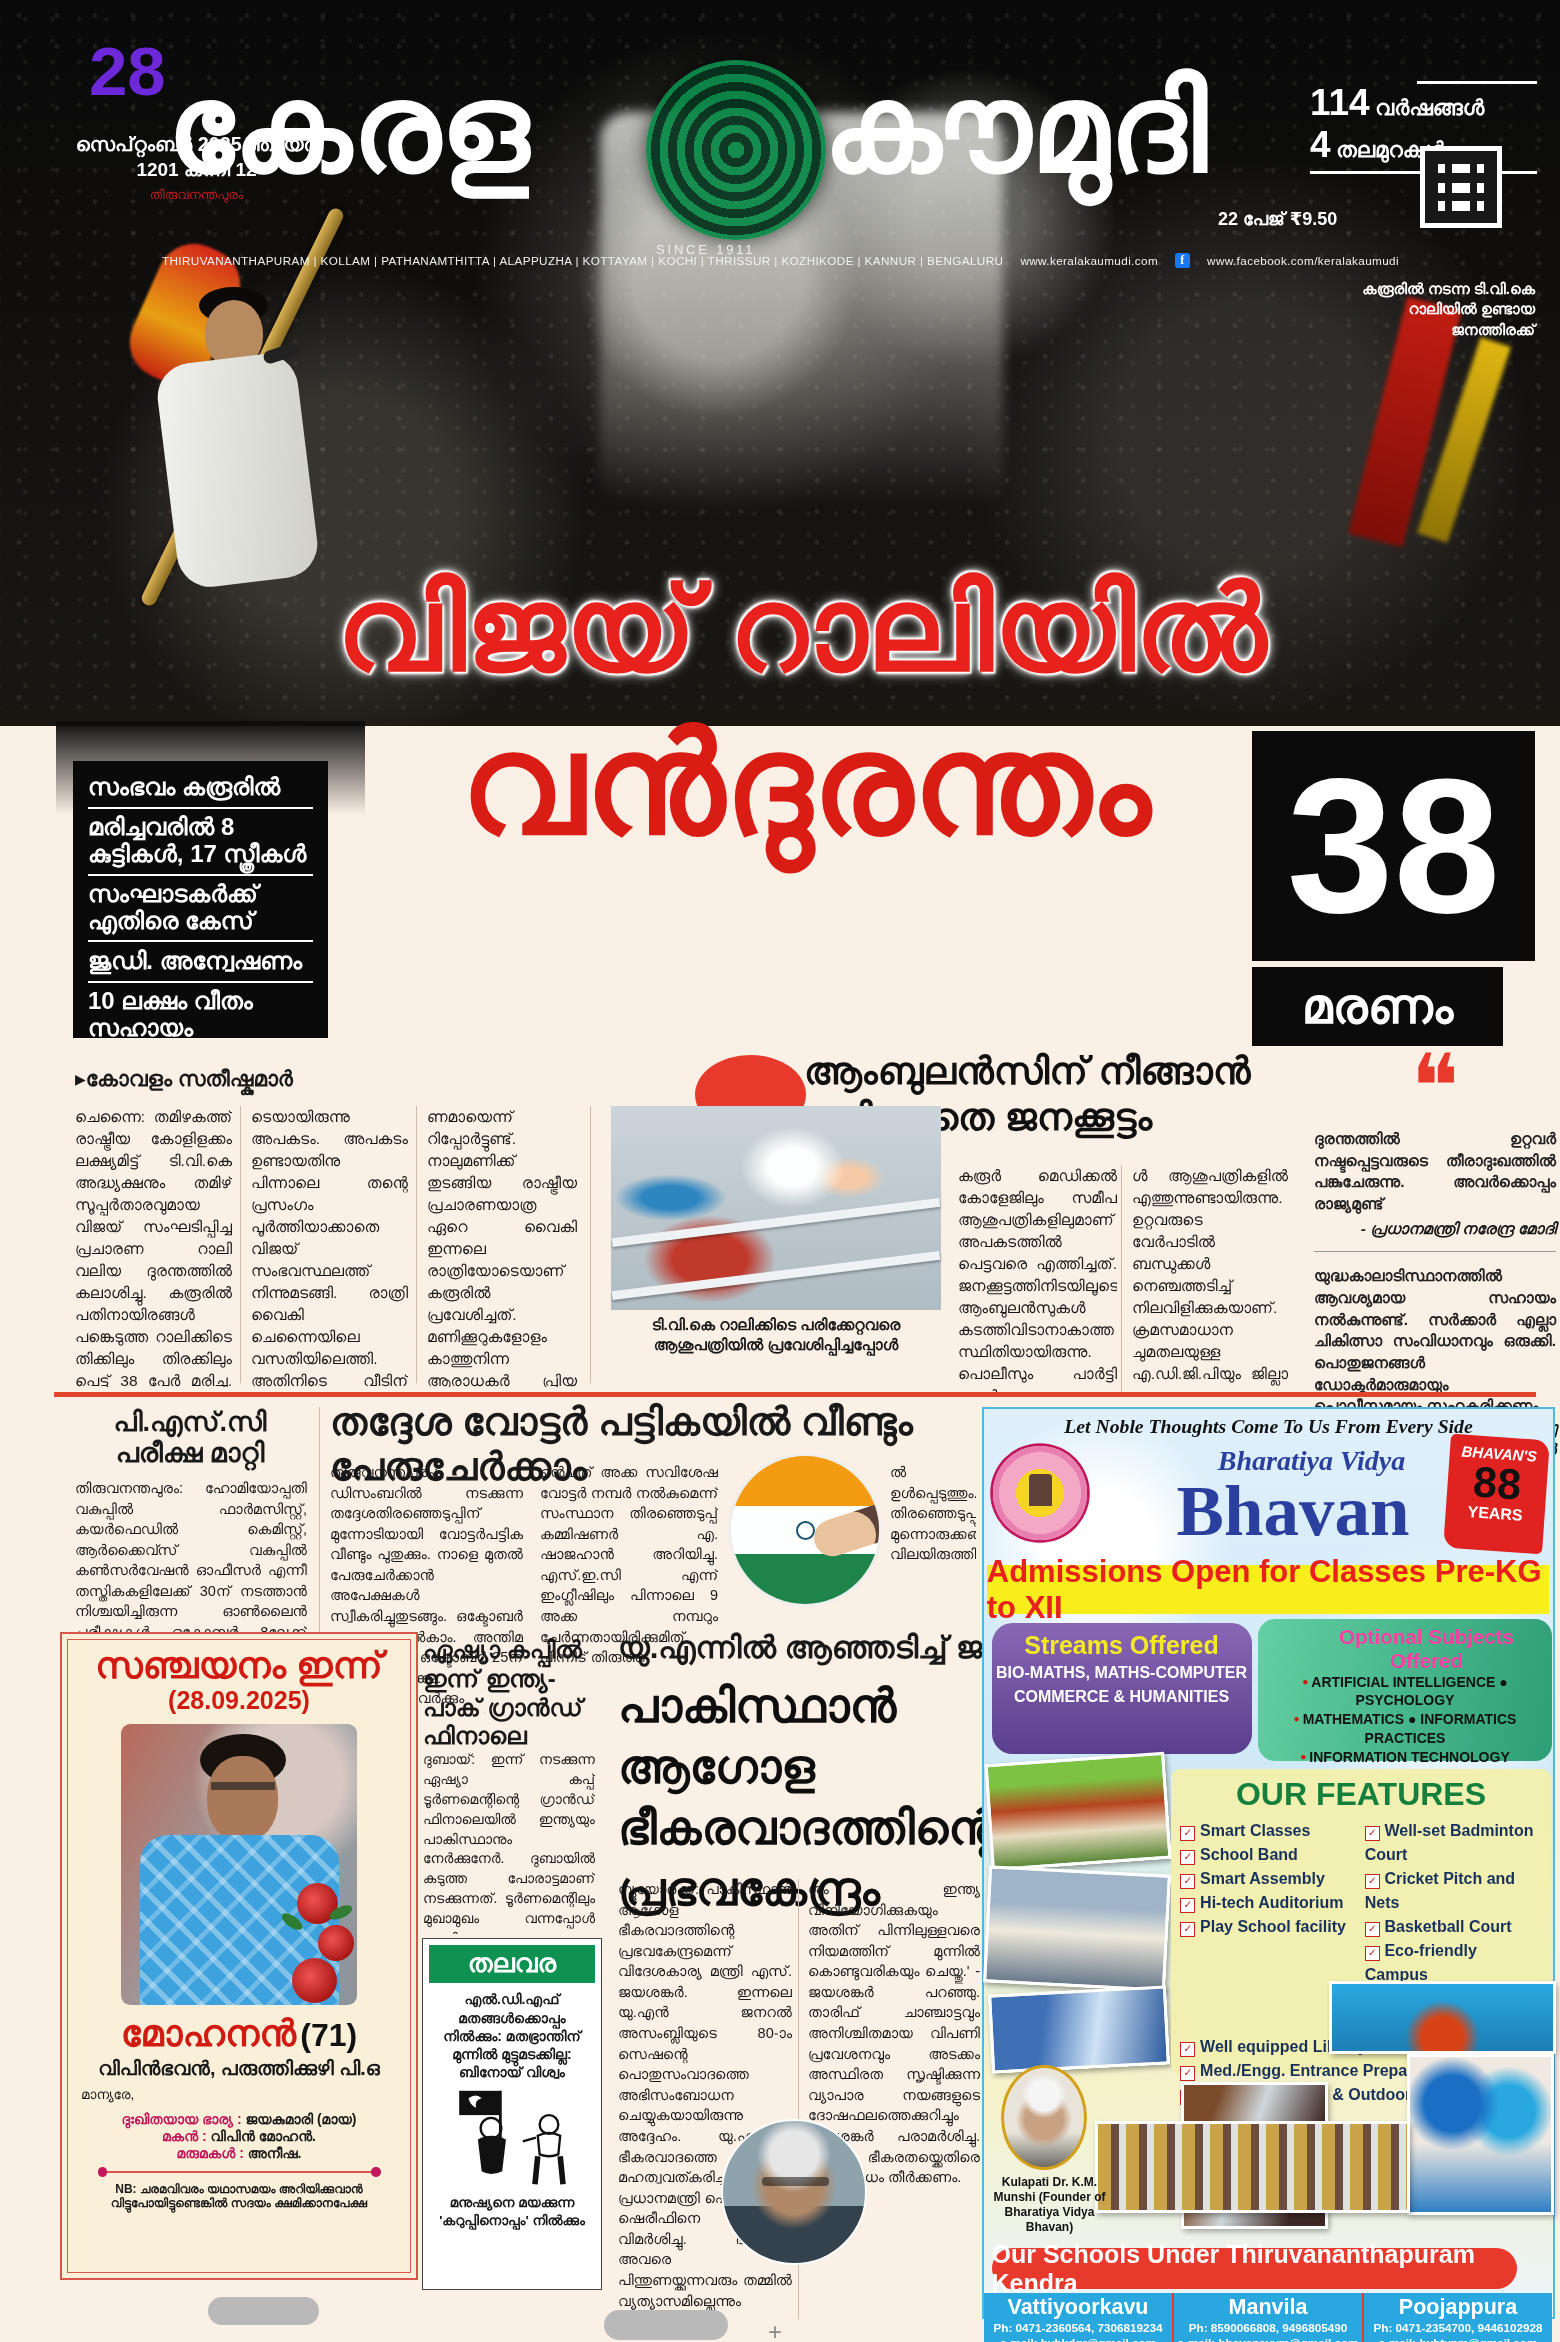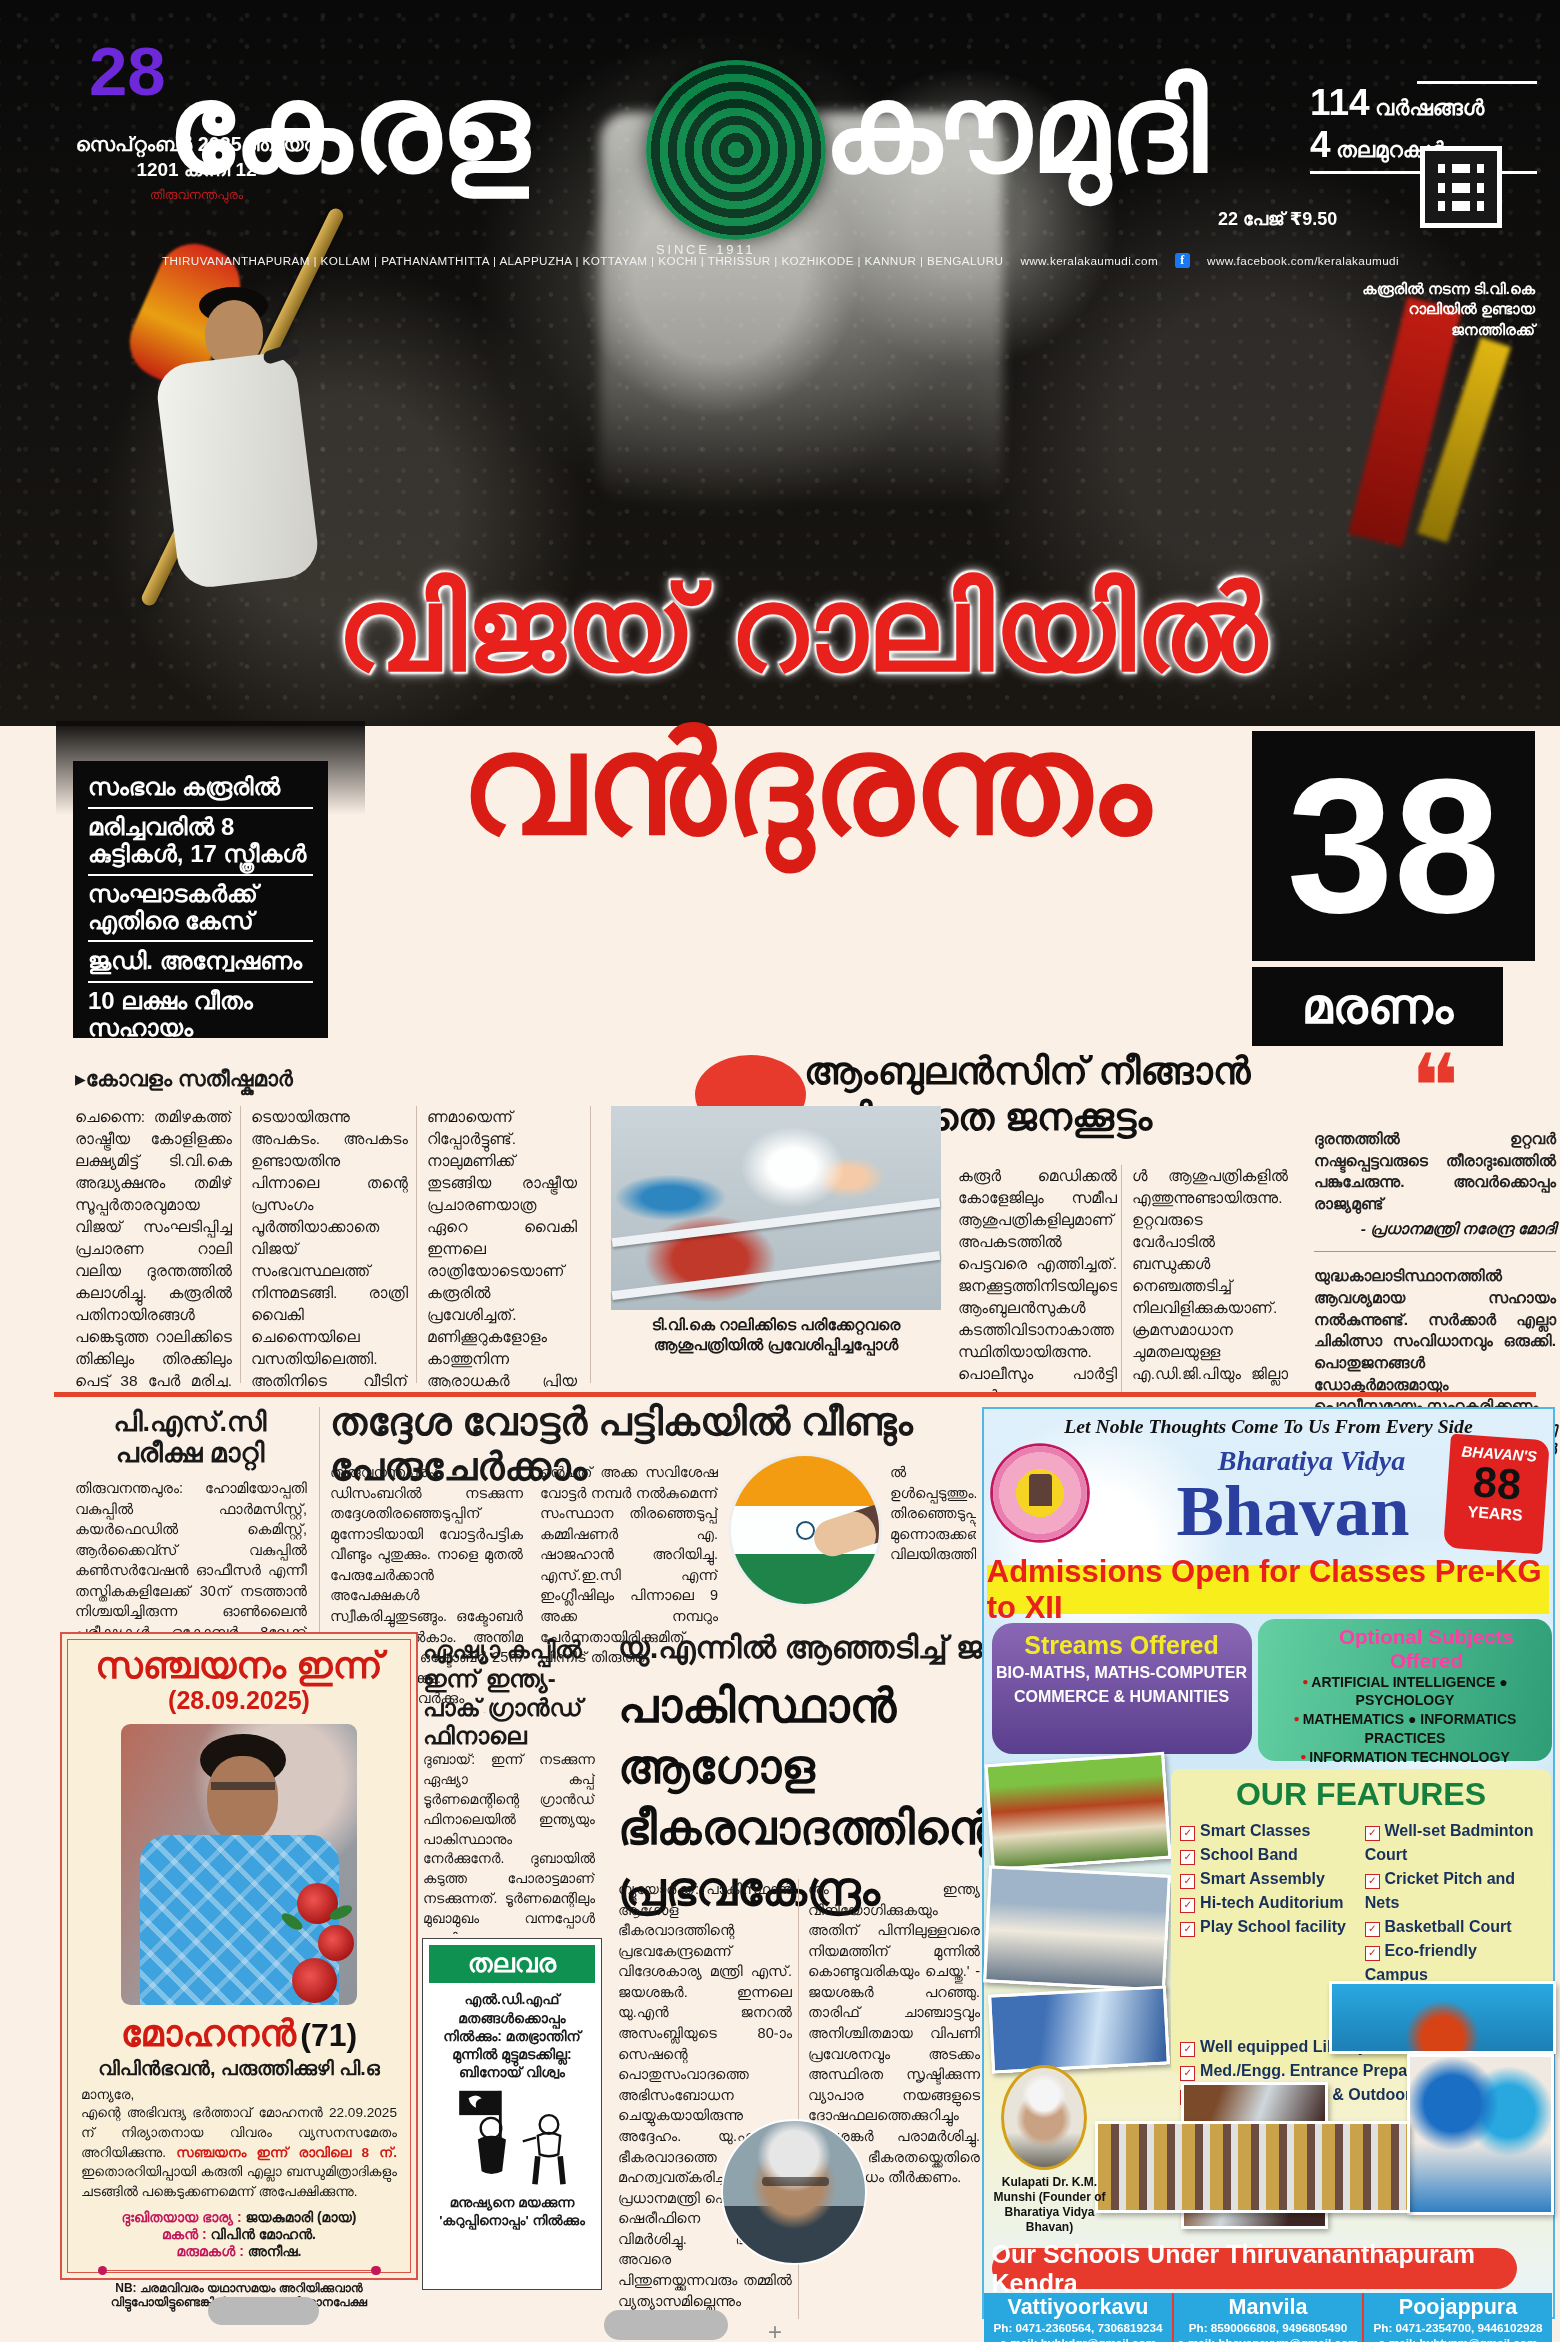--- a/index.html
+++ b/index.html
@@ -352,23 +352,20 @@
       <div class="rose" style="left:171px;top:234px;width:45px;height:45px;"></div>
       <div class="leaf" style="left:159px;top:192px;transform:rotate(35deg);"></div>
       <div class="leaf" style="left:208px;top:183px;transform:rotate(-25deg);"></div>
     </div>
     <div id="memname">
       <span class="nm">മോഹനൻ</span>
       <span class="ag">(71)</span>
     </div>
     <div id="memaddr">വിപിൻഭവൻ, പരുത്തിക്കുഴി പി.ഒ</div>
     <div id="memsal">മാന്യരേ,</div>
-    <div id="membody">
-      <span>എന്റെ അഭിവന്ദ്യ ഭർത്താവ് മോഹനൻ 22.09.2025 ന് നിര്യാതനായ വിവരം വ്യസനസമേതം അറിയിക്കുന്നു. </span><span class="hl">സഞ്ചയനം ഇന്ന് രാവിലെ 8 ന്.</span><span> ഇതൊരറിയിപ്പായി കരുതി എല്ലാ ബന്ധുമിത്രാദികളും ചടങ്ങിൽ പങ്കെടുക്കണമെന്ന് അപേക്ഷിക്കുന്നു.</span>
-    </div>
     <div class="memrel" style="margin-top:7.5px;">
       <span class="lab">ദുഃഖിതയായ ഭാര്യ : </span><span>ജയകുമാരി (മായ)</span>
     </div>
     <div class="memrel">
       <span class="lab">മകൻ : </span><span>വിപിൻ മോഹൻ.</span>
     </div>
     <div class="memrel">
       <span class="lab">മരുമകൾ : </span><span>അനീഷ.</span>
     </div>
     <div id="memdots"></div>

